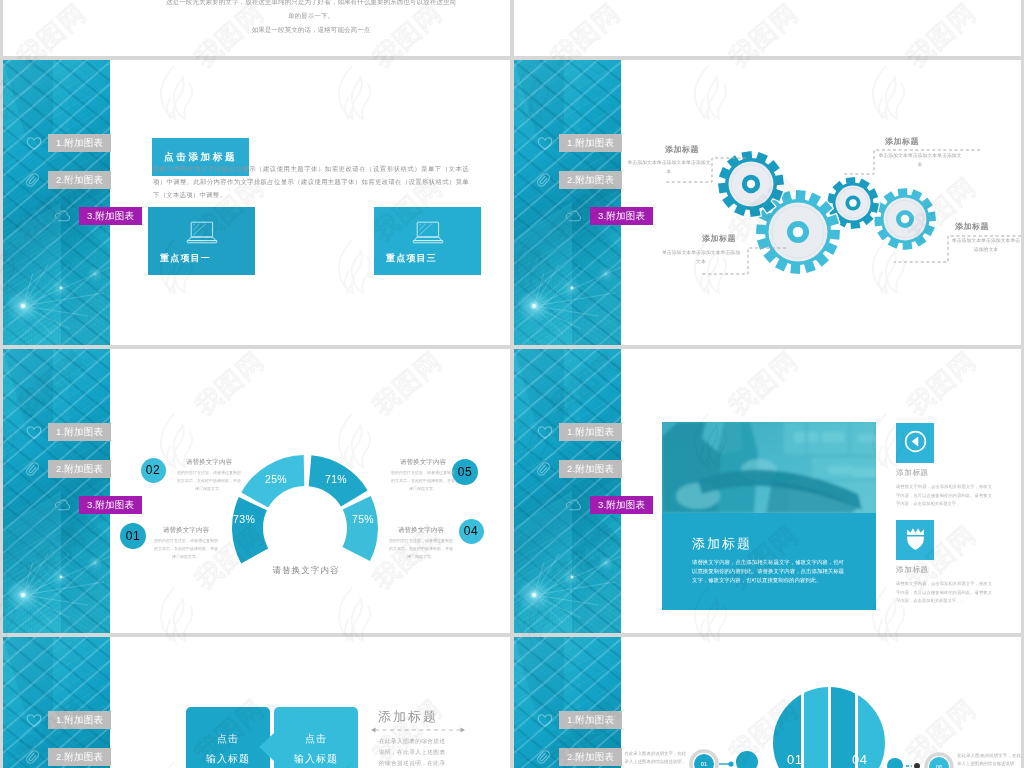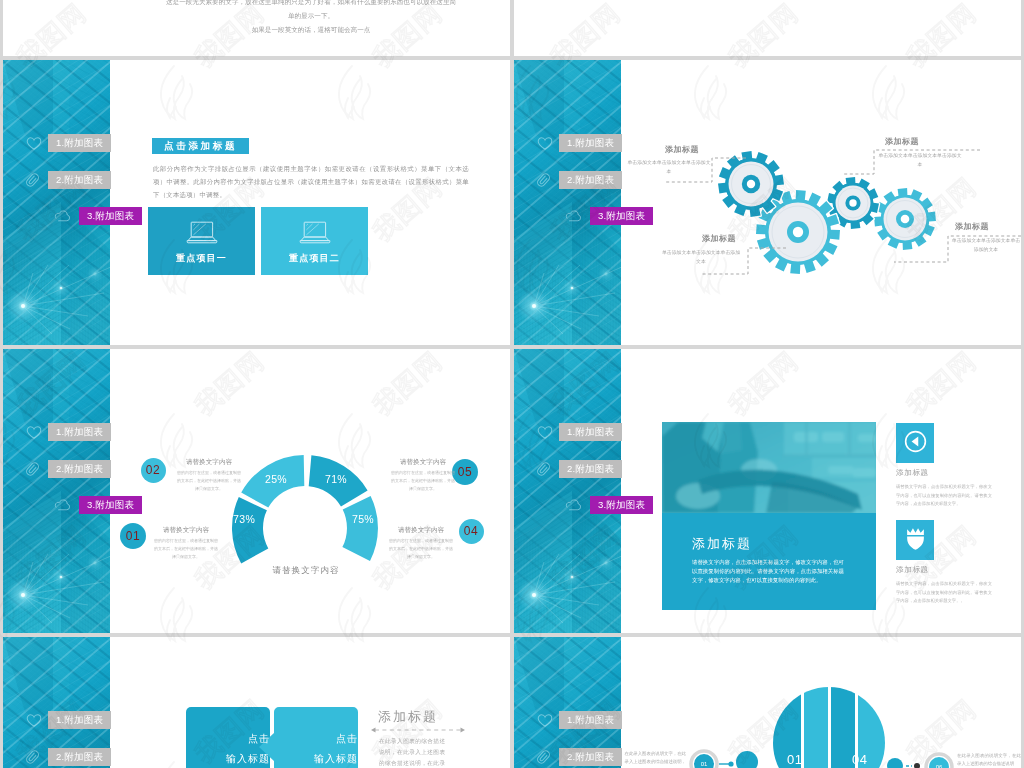--- a/index.html
+++ b/index.html
@@ -16,44 +16,44 @@
 .side svg.bg{position:absolute;left:0;top:0;width:107px;height:100%}
 .nav{position:absolute;left:0;top:0;width:260px;height:100%;z-index:5}
 .navrow{position:absolute;left:0;height:18px;width:100%}
 .navico{position:absolute;left:22px;top:-1px;height:20px;width:17px;display:flex;align-items:center;justify-content:center}
 .navico svg{display:block}
 .tab{position:absolute;top:0;height:18px;line-height:18px;box-sizing:border-box;padding:0 8px;
   font-size:9.5px;color:#fff;white-space:nowrap;letter-spacing:.2px}
 .tab.off{background:#bdbdbd}
 .tab.on{background:#a21caf}
 .chip{position:absolute;background:#2aabd2;color:#fff;font-weight:700;font-size:9.6px;
-  padding:3px 12px;letter-spacing:2.6px;line-height:10px;height:10px}
+  padding:14px 12px;letter-spacing:2.6px;line-height:10px;height:10px}
 .para{position:absolute;color:#949494;font-size:6.4px;line-height:2.05;letter-spacing:.25px;text-align:justify}
 .introtxt{position:absolute;color:#9b9b9b;font-size:6.6px;line-height:2.1;text-align:center}
 .card{position:absolute;height:64px}
-.card .cl{position:absolute;left:0;right:0;bottom:10px;text-align:center;color:#fff;font-size:9px;
+.card .cl{position:absolute;left:12px;right:0;bottom:10px;text-align:left;color:#fff;font-size:9px;
   font-weight:700;letter-spacing:1.2px}
 .card svg{position:absolute;left:50%;top:14px;transform:translateX(-50%)}
 .glbl{position:absolute;color:#909090;font-size:8px;font-weight:700;white-space:nowrap;letter-spacing:.5px}
 .gtxt{position:absolute;color:#a3a3a3;font-size:4.9px;line-height:1.8;text-align:center}
-.nc{position:absolute;border-radius:50%;display:flex;align-items:center;justify-content:center;color:#7f1d1d;
+.nc{position:absolute;border-radius:50%;display:flex;align-items:center;justify-content:center;color:#000000;
   font-size:12px;letter-spacing:.5px}
 .lgt{position:absolute;color:#8b8b8b;font-size:6.6px;white-space:nowrap;letter-spacing:0}
 .lgb{position:absolute;color:#b4b4b4;font-size:4.0px;line-height:1.95;text-align:center}
 .dlabel{position:absolute;color:#fff;font-size:10.5px;font-weight:400;letter-spacing:.4px}
 .dcap{position:absolute;color:#8a8a8a;font-size:8.6px;letter-spacing:1px;white-space:nowrap}
 .pbox{position:absolute;overflow:hidden}
 .pimg{position:absolute;left:0;top:0;width:100%;height:91px;overflow:hidden}
 .pcap{position:absolute;left:0;top:91px;width:100%;bottom:0;background:#1ea6cb}
 .pct{position:absolute;left:30px;top:22px;color:#fff;font-size:13px;letter-spacing:2px}
 .pcb{position:absolute;left:30px;right:32px;top:45px;color:#fff;font-size:5.4px;line-height:1.62;text-align:justify}
 .fbox{position:absolute;width:38px;height:40px;background:#2fb3d8;display:flex;align-items:center;justify-content:center}
 .ftitle{position:absolute;color:#9c9c9c;font-size:7.6px;letter-spacing:.6px;white-space:nowrap}
 .fbody{position:absolute;color:#b2b2b2;font-size:4.3px;line-height:2.0;text-align:justify}
-.ac{position:absolute;color:#fff;font-size:10px;line-height:1.9;text-align:right;letter-spacing:1px}
+.ac{position:absolute;color:#fff;font-size:10px;line-height:1.9;text-align:center;letter-spacing:1px}
 .r3title{position:absolute;color:#9a9a9a;font-size:13px;letter-spacing:2px}
 .r3body{position:absolute;color:#a8a8a8;font-size:5.6px;line-height:1.95;text-align:justify}
 .cbadge{position:absolute;border-radius:50%;display:flex;align-items:center;justify-content:center;color:#fff;font-size:6px}
 .cnum{position:absolute;color:#fff;font-size:13px;letter-spacing:.5px}
 .ctext{position:absolute;color:#a9a9a9;font-size:4.4px;line-height:1.9;text-align:justify}
 .wmlayer{position:absolute;left:0;top:0;width:1024px;height:768px;z-index:50;pointer-events:none;
   opacity:.5;mix-blend-mode:multiply}
 </style>
 </head>
 <body>
@@ -187,28 +187,28 @@
 <div class="chip" style="left:149px;top:78px">点击添加标题</div>
 <div class="para" style="left:150px;top:102px;width:316px">此部分内容作为文字排版占位显示（建议使用主题字体）如需更改请在（设置形状格式）菜单下（文本选项）中调整。此部分内容作为文字排版占位显示（建议使用主题字体）如需更改请在（设置形状格式）菜单下（文本选项）中调整。</div>
 <div class="card" style="left:145px;top:147px;width:107px;height:68px;background:#1fa0c4"><span><svg width="32" height="23" viewBox="0 0 32 23" fill="none" stroke="#cfeef8" stroke-width=".95">
             <rect x="5.2" y="1.2" width="21.4" height="14.8" rx=".6"></rect>
             <path d="M5.2 16h21.4l3.2 3.6H2Z"></path>
             <path d="M1.2 19.6h29.6v1.3a.9.9 0 0 1-.9.9H2.1a.9.9 0 0 1-.9-.9Z"></path>
             <g stroke-opacity=".55">
               <path d="M7.4 13.9 19.8 2.9M7.4 8.9 13.5 2.9M7.4 4.4 9 2.9"></path>
             </g>
           </svg></span><div class="cl">重点项目一</div></div>
-<div class="card" style="left:258px;top:147px;width:107px;height:68px;background:#3bc0de"><span><svg width="32" height="23" viewBox="0 0 32 23" fill="none" stroke="#cfeef8" stroke-width=".95">
+<div class="card" style="left:371px;top:147px;width:107px;height:68px;background:#25aed1"><span><svg width="32" height="23" viewBox="0 0 32 23" fill="none" stroke="#cfeef8" stroke-width=".95">
             <rect x="5.2" y="1.2" width="21.4" height="14.8" rx=".6"></rect>
             <path d="M5.2 16h21.4l3.2 3.6H2Z"></path>
             <path d="M1.2 19.6h29.6v1.3a.9.9 0 0 1-.9.9H2.1a.9.9 0 0 1-.9-.9Z"></path>
             <g stroke-opacity=".55">
               <path d="M7.4 13.9 19.8 2.9M7.4 8.9 13.5 2.9M7.4 4.4 9 2.9"></path>
             </g>
-          </svg></span><div class="cl">重点项目二</div></div>
+          </svg></span><div class="cl">重点项目三</div></div>
 </div>
 <div class="slide c1 r1">
 <div class="side">
         <svg class="bg" viewBox="0 0 107 285" preserveAspectRatio="xMidYMid slice">
           <use href="#sky" width="107" height="290"></use>
         </svg>
       </div>
       <div class="nav">
         <div class="navrow" style="top:74px">
           <span class="navico" style="left:22px">

